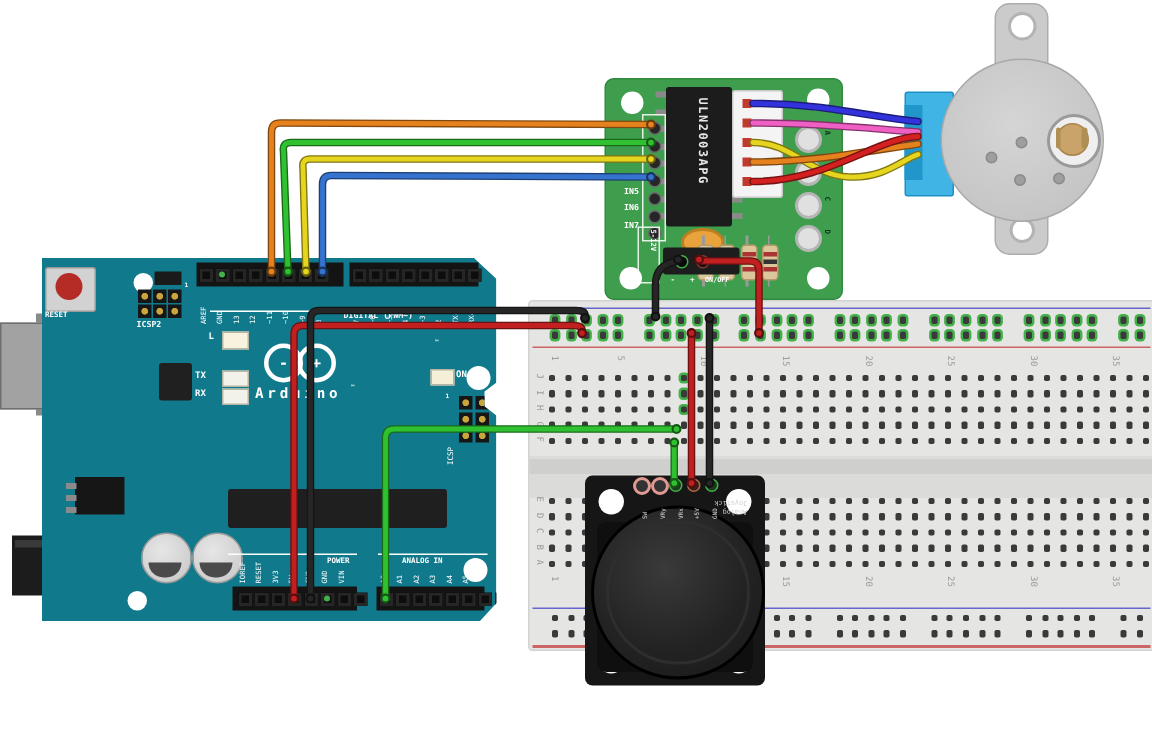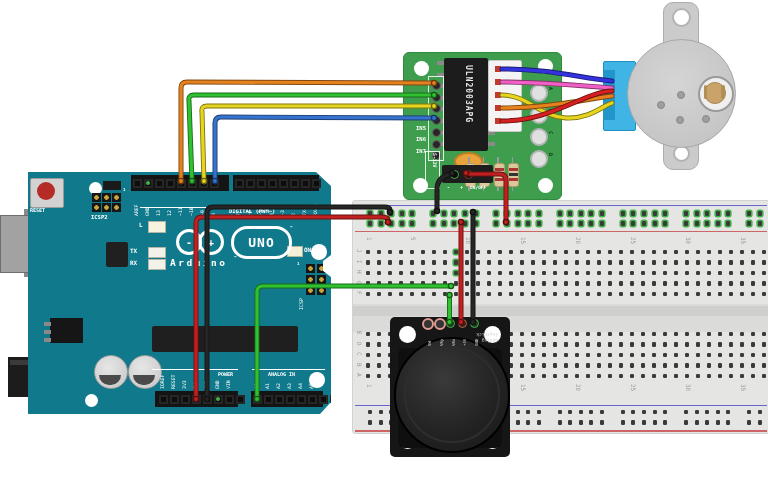--- a/index.html
+++ b/index.html
@@ -598,21 +598,20 @@
         <div class="lbl" style="left: 111px; top: 50px; font-size: 6px;">L</div>
         <div class="abs" style="left: 120px; top: 49px; width: 16px; height: 10px; background: rgb(247, 243, 223); border: 1px solid rgb(181, 181, 165);"></div>
         <div class="lbl" style="left: 102px; top: 76px; font-size: 6px;">TX</div>
         <div class="abs" style="left: 120px; top: 75px; width: 16px; height: 9px; background: rgb(242, 242, 234); border: 1px solid rgb(181, 181, 165);"></div>
         <div class="lbl" style="left: 102px; top: 88px; font-size: 6px;">RX</div>
         <div class="abs" style="left: 120px; top: 87px; width: 16px; height: 9px; background: rgb(242, 242, 234); border: 1px solid rgb(181, 181, 165);"></div>
         <div class="abs" style="left: 259px; top: 74px; width: 14px; height: 9px; background: rgb(244, 240, 216); border: 1px solid rgb(181, 181, 165);"></div>
         <div class="lbl" style="left: 276px; top: 75px; font-size: 6px;">ON</div>
         <div class="abs circ" style="left: 148px; top: 57px; width: 20px; height: 20px; border: 3px solid rgb(255, 255, 255); display: flex; align-items: center; justify-content: center; color: rgb(255, 255, 255); font-size: 10px; font-weight: bold;">-</div>
         <div class="abs circ" style="left: 170px; top: 57px; width: 20px; height: 20px; border: 3px solid rgb(255, 255, 255); display: flex; align-items: center; justify-content: center; color: rgb(255, 255, 255); font-size: 10px; font-weight: bold;">+</div>
-        <div class="abs" style="left: 203px; top: 54px; width: 55px; height: 27px; border: 3px solid rgb(255, 255, 255); border-radius: 16px; display: flex; align-items: center; justify-content: center; color: rgb(255, 255, 255); font-size: 13px; font-weight: bold; letter-spacing: 1px;">UNO</div>
         <div class="lbl" style="left: 262px; top: 54px; font-size: 4px;">™</div>
         <div class="lbl" style="left: 142px; top: 86px; font-size: 9.5px; letter-spacing: 2.5px;">Arduino</div>
         <div class="lbl" style="left: 206px; top: 84px; font-size: 4px;">™</div>
         <div class="abs" style="left: 112px; top: 35px; width: 178px; height: 1px; background: rgb(255, 255, 255);"></div>
         <div class="lbl" style="left: 201px; top: 37px; font-size: 5.5px;">DIGITAL (PWM~)</div>
         <div class="abs" style="left: 103px; top: 3px; width: 98px; height: 16px; background: rgb(20, 20, 20);"></div>
         <div class="abs" style="left: 205px; top: 3px; width: 86px; height: 16px; background: rgb(20, 20, 20);"></div>
         <div class="abs" style="left: 127px; top: 219px; width: 83px; height: 16px; background: rgb(20, 20, 20);"></div>
         <div class="abs" style="left: 223px; top: 219px; width: 72px; height: 16px; background: rgb(20, 20, 20);"></div>
         <div class="hpin" style="left: 104.5px; top: 6.5px;"></div>

